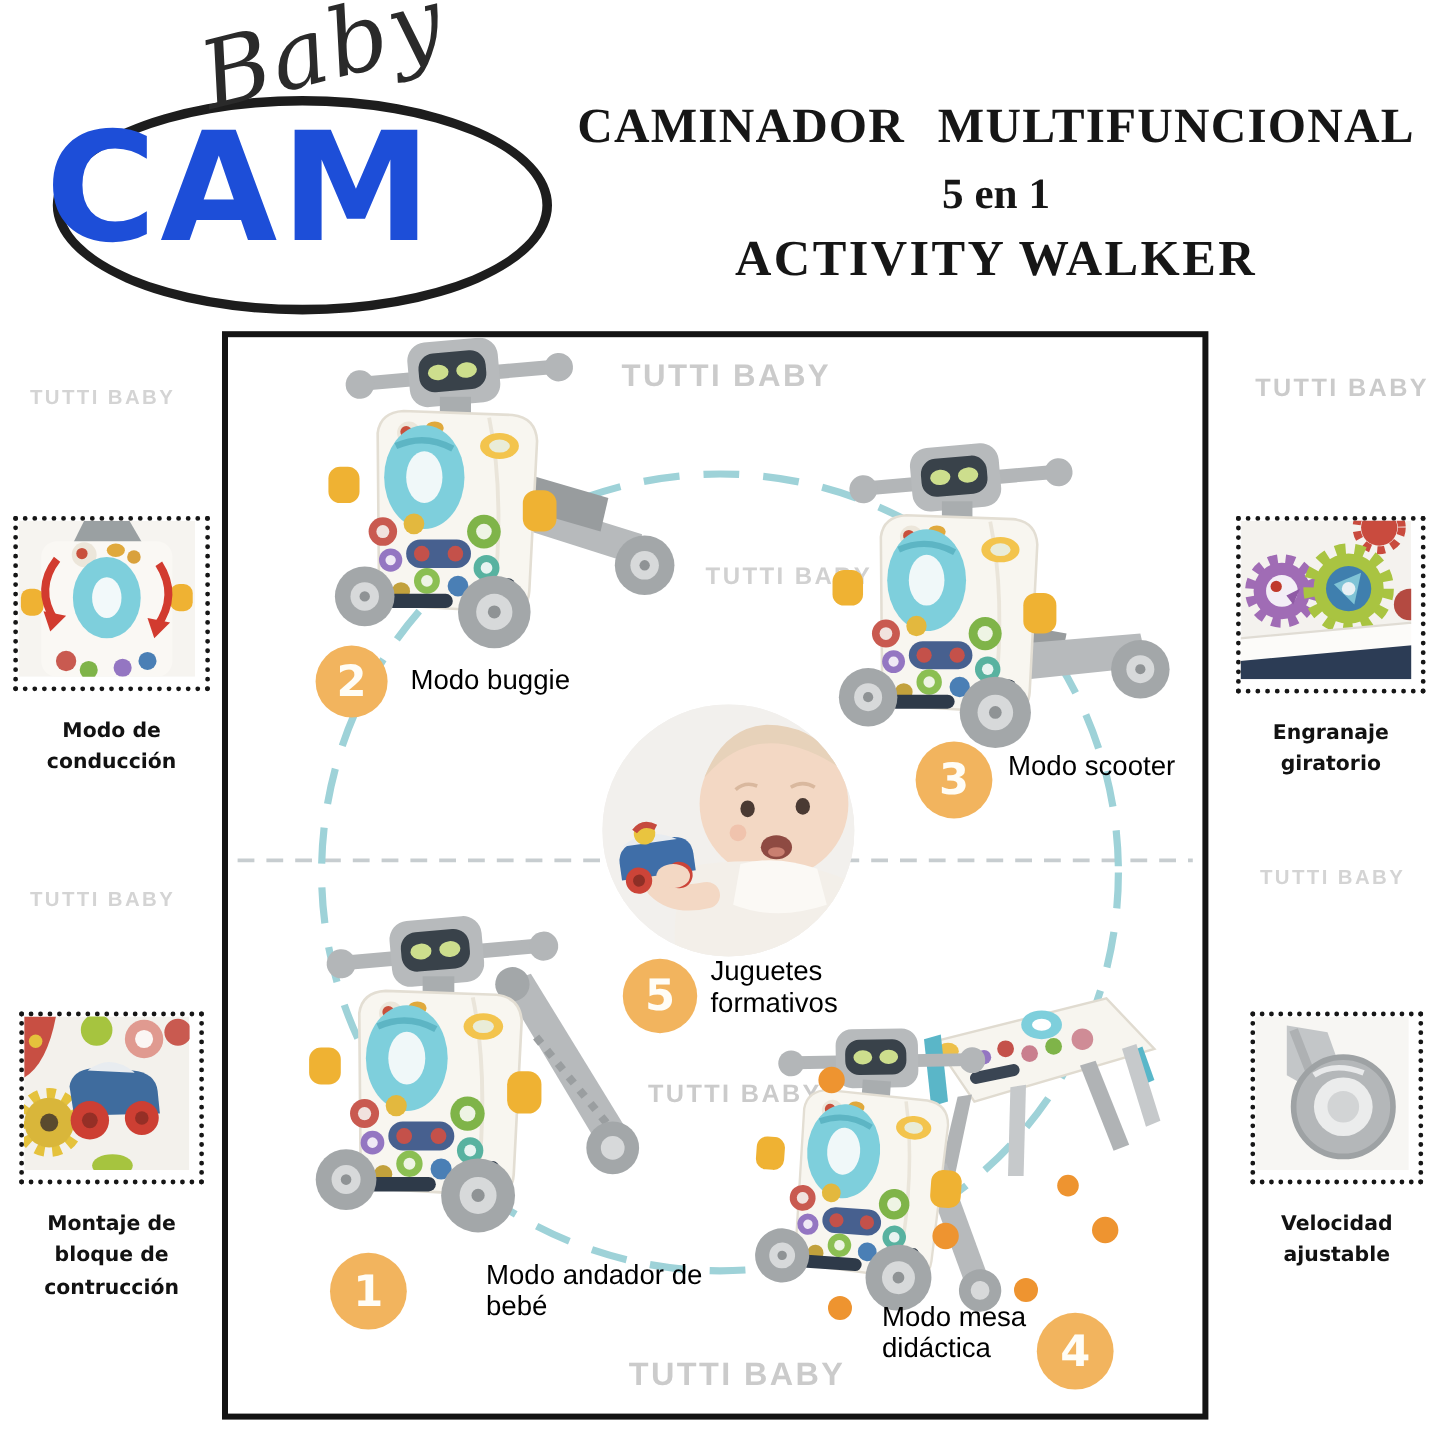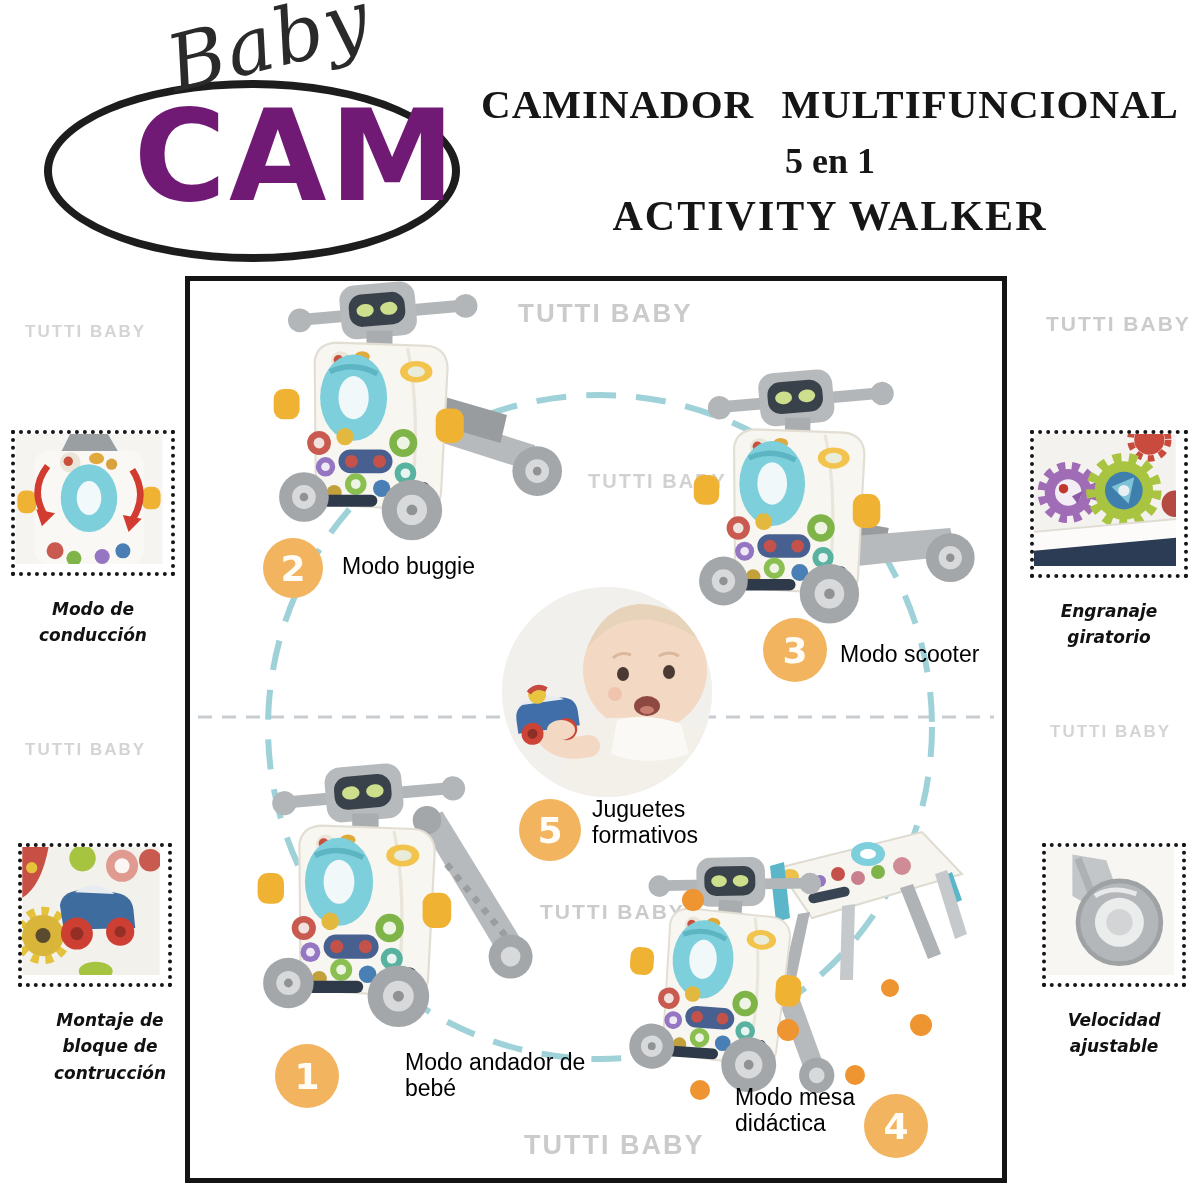--- a/index.html
+++ b/index.html
@@ -3,23 +3,23 @@
 <meta charset="utf-8">
 <style>
   html,body{margin:0;padding:0;background:#ffffff;}
   .page{position:relative;width:1200px;height:1200px;background:#fff;overflow:hidden;
         font-family:"Liberation Sans",sans-serif;}
 
   
   .logo{position:absolute;left:38px;top:10px;width:435px;height:250px;}
   .logo-ellipse{position:absolute;left:6px;top:70px;width:400px;height:166px;
         border:8px solid #1d1d1d;border-radius:50%;}
-  .logo-cam{position:absolute;left:0;top:84px;width:420px;text-align:right;line-height:1;
+  .logo-cam{position:absolute;left:0;top:84px;width:420px;text-align:left;line-height:1;
         font-family:"DejaVu Sans",sans-serif;font-weight:bold;font-size:126px;
-        letter-spacing:3px;color:#701a75;}
+        letter-spacing:3px;color:#1d4ed8;}
   .logo-baby{position:absolute;left:128px;top:-8px;font-family:"DejaVu Serif",serif;
         font-style:italic;font-size:78px;color:#2a2a2a;transform:rotate(-14deg);
         letter-spacing:2px;line-height:1;}
 
   .title{position:absolute;left:470px;top:80px;width:720px;text-align:center;
         color:#161616;font-family:"Liberation Serif",serif;font-weight:bold;}
   .title .t1{font-size:41px;letter-spacing:1px;word-spacing:16px;}
   .title .t2{font-size:36px;margin-top:12px;}
   .title .t3{font-size:42px;margin-top:10px;letter-spacing:2px;}
 
@@ -43,37 +43,37 @@
         display:flex;align-items:center;justify-content:center;font-weight:bold;
         font-size:36px;font-family:"DejaVu Sans",sans-serif;}
   .badge.b2{left:73px;top:257px;width:60px;height:60px;}
   .badge.b3{left:573px;top:337px;width:64px;height:64px;}
   .badge.b5{left:329px;top:518px;width:62px;height:62px;}
   .badge.b1{left:85px;top:763px;width:64px;height:64px;}
   .badge.b4{left:674px;top:813px;width:64px;height:64px;}
 
   .mode-label{position:absolute;font-size:23px;color:#000000;line-height:1.15;}
   .ml2{left:152px;top:272px;}
-  .ml3{left:650px;top:360px;}
+  .ml3{left:650px;top:344px;}
   .ml5{left:402px;top:515px;width:120px;}
   .ml1{left:170px;top:768px;width:195px;margin-left:45px;}
   .ml4{left:545px;top:803px;width:125px;}
 
   
   .callout{position:absolute;display:flex;flex-direction:column;align-items:center;}
   .callout-frame{border:4px dotted #161616;background:#fff;line-height:0;}
   .callout-label{font-family:"DejaVu Sans",sans-serif;font-weight:bold;font-size:17px;
-        line-height:1.55;text-align:center;color:#121212;margin-top:20px;font-style:italic;}
+        line-height:1.55;text-align:center;color:#121212;margin-top:20px;}
   .co-drive{left:8px;top:430px;width:170px;}
   .co-drive .callout-frame{width:156px;height:138px;}
   .co-drive .callout-label{width:118px;}
   .co-gear{left:1028px;top:430px;width:162px;}
   .co-gear .callout-frame{width:150px;height:140px;}
   .co-gear .callout-label{width:112px;}
-  .co-block{left:14px;top:843px;width:158px;align-items:flex-end;}
+  .co-block{left:14px;top:843px;width:158px;}
   .co-block .callout-frame{width:146px;height:136px;}
   .co-block .callout-label{width:124px;}
   .co-speed{left:1040px;top:843px;width:148px;}
   .co-speed .callout-frame{width:136px;height:136px;}
   .co-speed .callout-label{width:112px;}
 </style>
 </head>
 <body>
 
 <div class="page">

